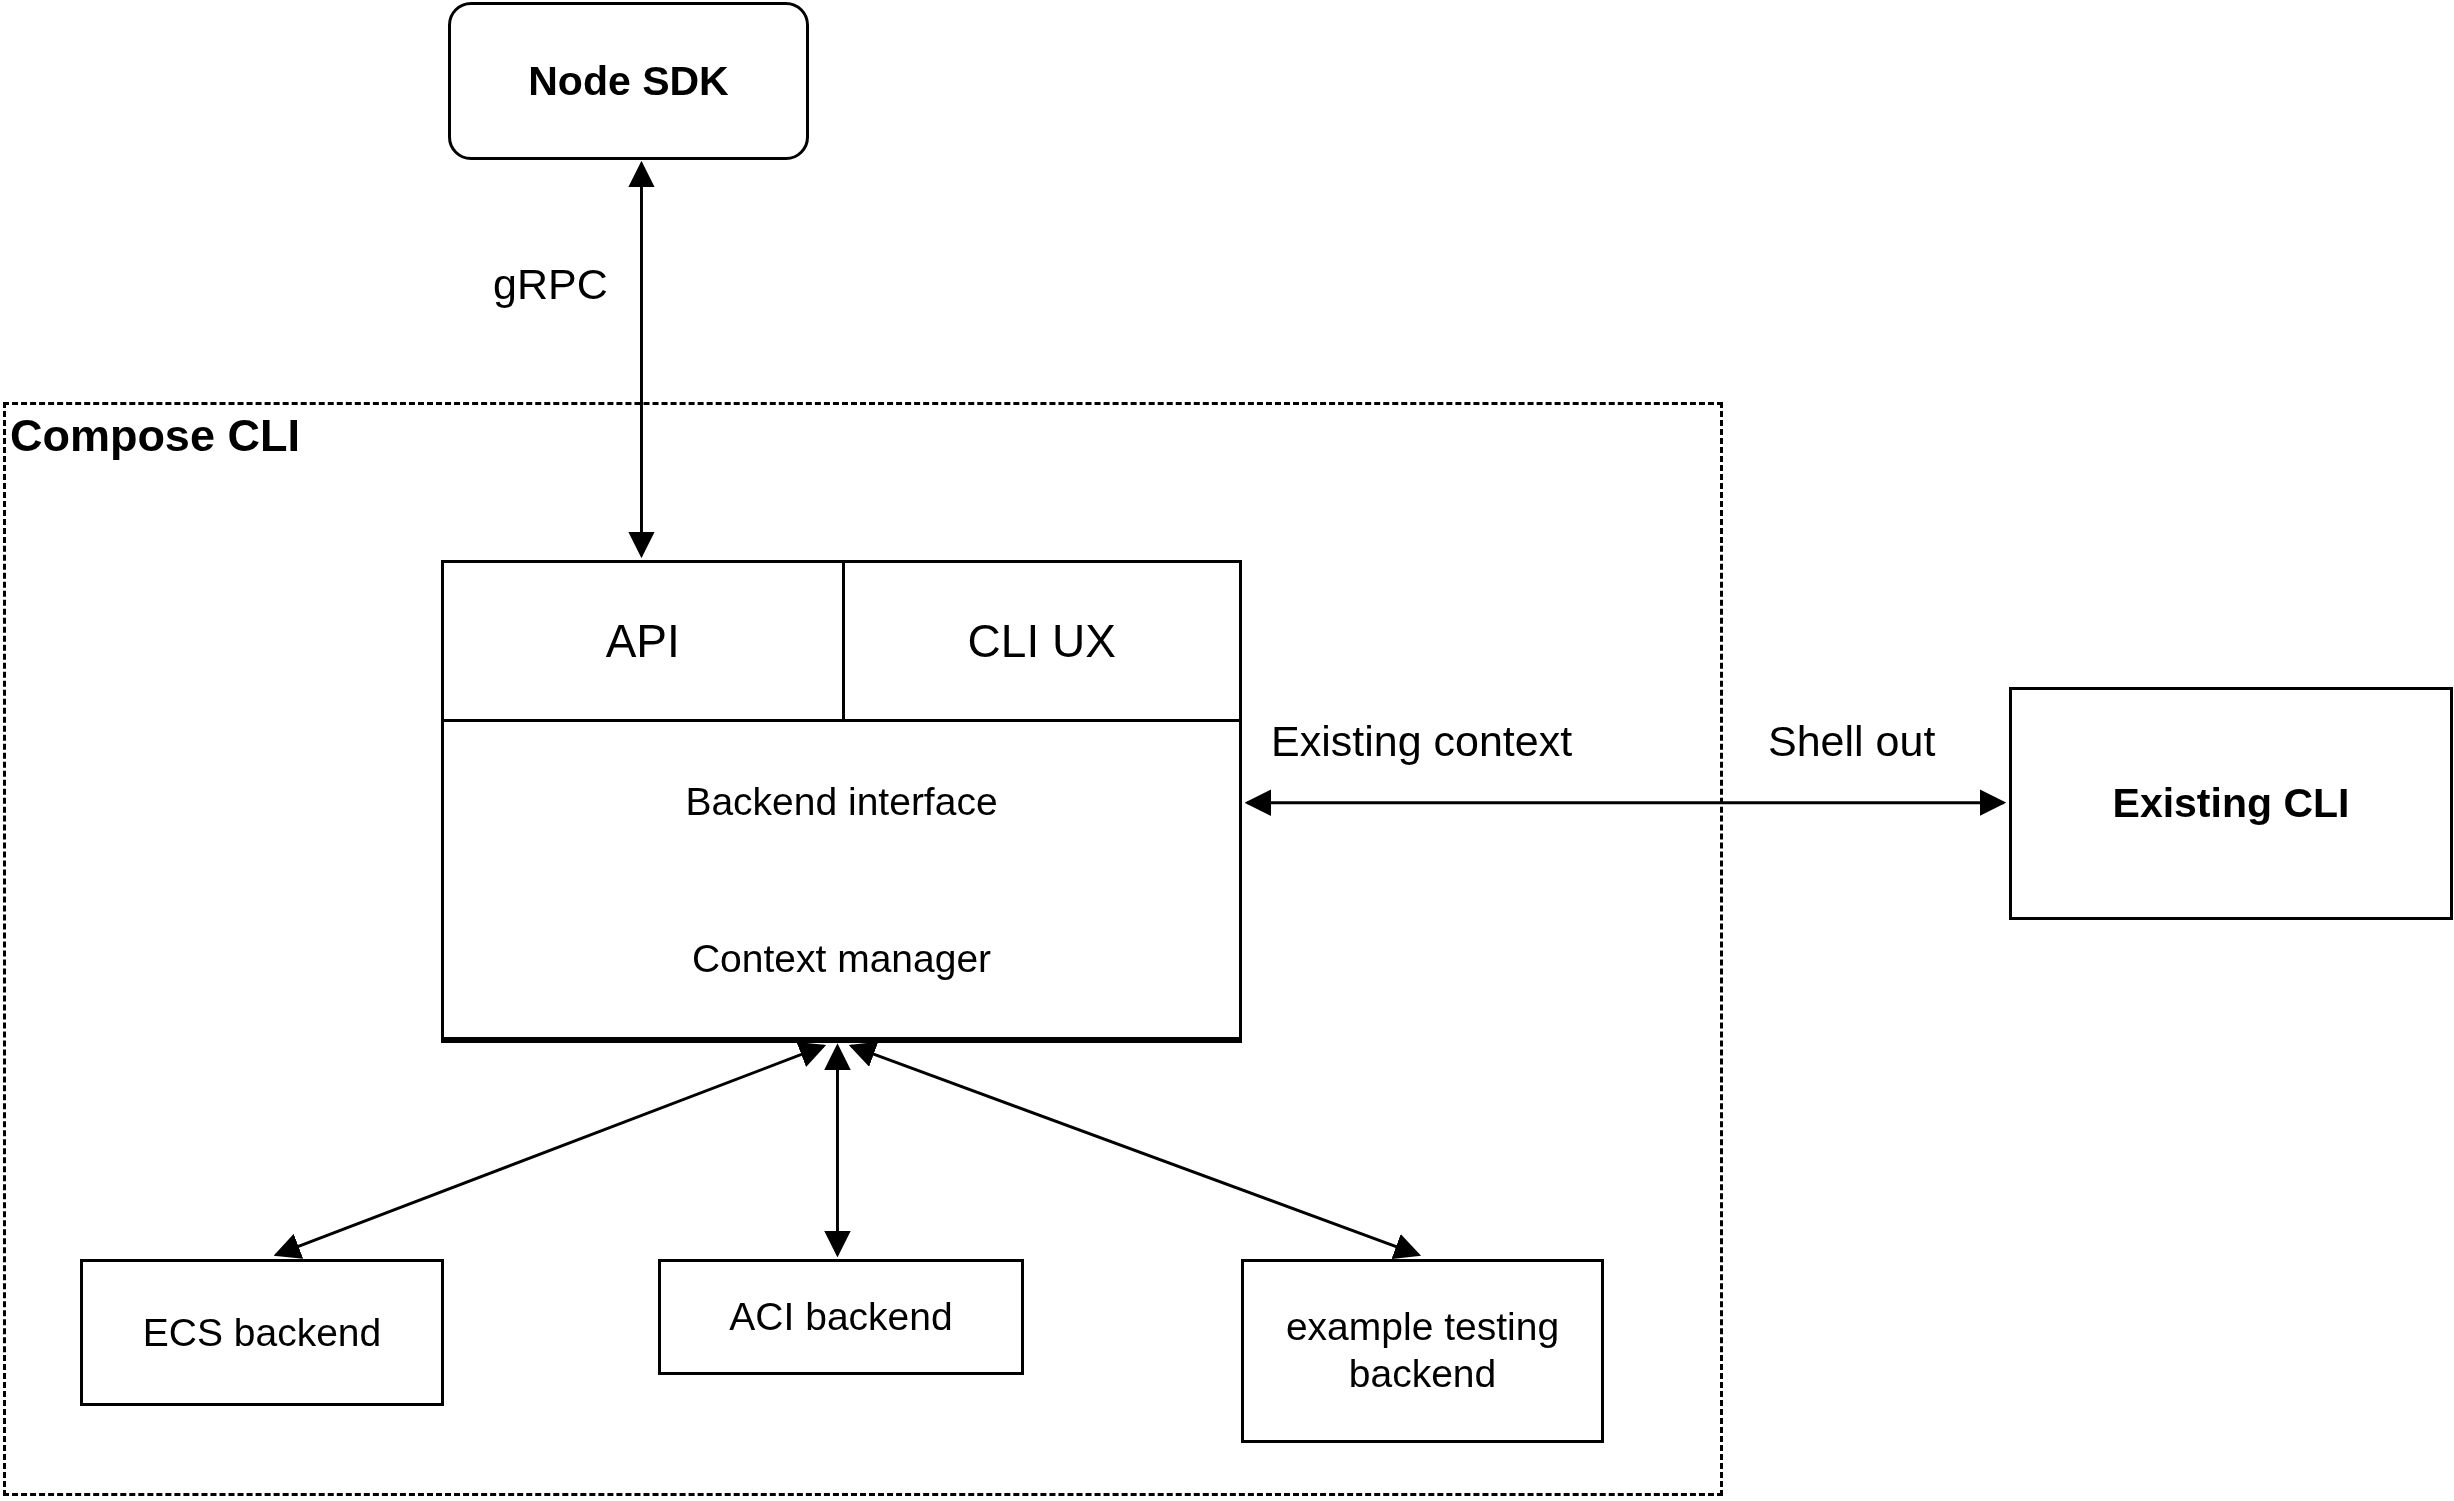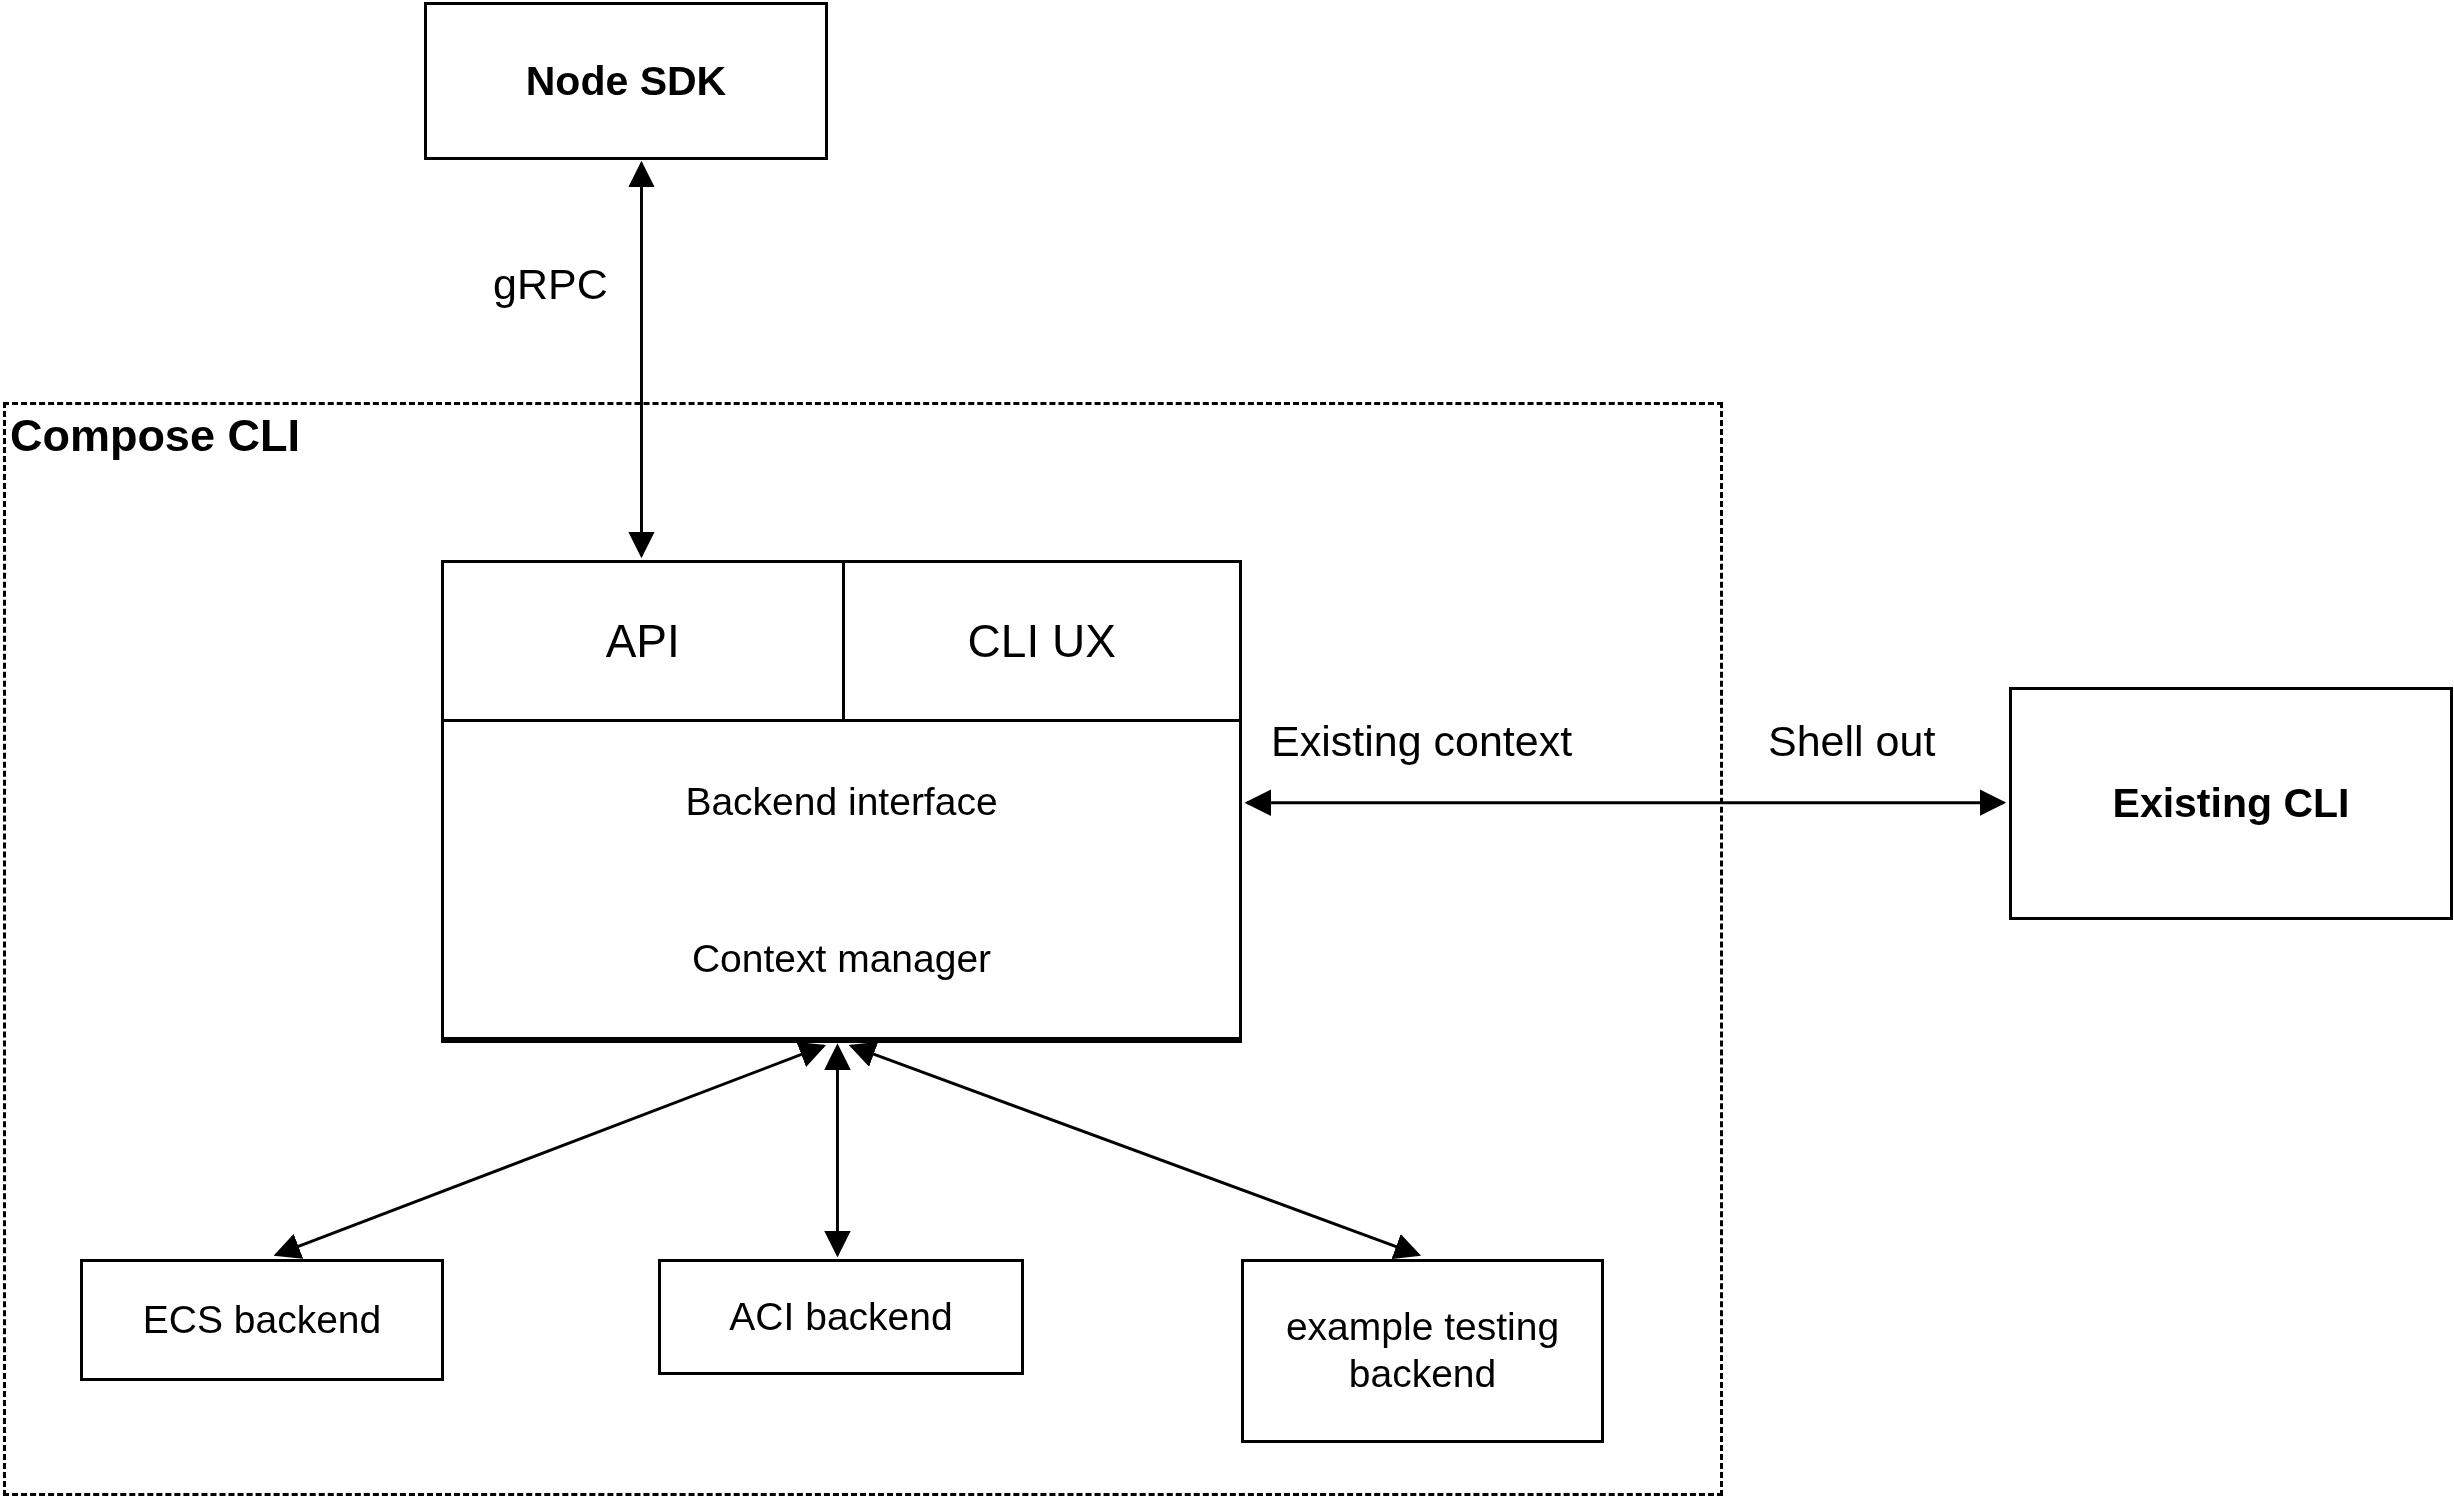--- a/index.html
+++ b/index.html
@@ -119,21 +119,21 @@
 
     <line x1="1266" y1="815" x2="2034" y2="815" stroke="#000000" stroke-width="3" marker-start="url(#arrow)" marker-end="url(#arrow)"></line>
 
     <line x1="836" y1="1062" x2="280" y2="1274" stroke="#000000" stroke-width="3" marker-start="url(#arrow)" marker-end="url(#arrow)"></line>
 
     <line x1="850" y1="1062" x2="850" y2="1274" stroke="#000000" stroke-width="3" marker-start="url(#arrow)" marker-end="url(#arrow)"></line>
 
     <line x1="864" y1="1062" x2="1440" y2="1274" stroke="#000000" stroke-width="3" marker-start="url(#arrow)" marker-end="url(#arrow)"></line>
   </svg>
 
-  <div class="box bold" style="left:424px; top:2px; width:404px; height:158px;">
+  <div class="box bold" style="left:448px; top:2px; width:361px; height:158px;border-radius:23px;">
     <span>Node SDK</span>
   </div>
 
   <div class="edge-label" style="left:493px; top:260px;">gRPC</div>
 
   <div class="stack">
     <div class="stack-row-top">
       <div class="stack-cell">
         <span>API</span>
       </div>
@@ -149,21 +149,21 @@
     </div>
   </div>
 
   <div class="edge-label" style="left:1271px; top:717px;">Existing context</div>
   <div class="edge-label" style="left:1768px; top:717px;">Shell out</div>
 
   <div class="box bold" style="left:2009px; top:687px; width:444px; height:233px;">
     <span>Existing CLI</span>
   </div>
 
-  <div class="box" style="left:80px; top:1259px; width:364px; height:122px;">
+  <div class="box" style="left:80px; top:1259px; width:364px; height:147px;">
     <span>ECS backend</span>
   </div>
 
   <div class="box" style="left:658px; top:1259px; width:366px; height:116px;">
     <span>ACI backend</span>
   </div>
 
   <div class="box" style="left:1241px; top:1259px; width:363px; height:184px;">
     <span class="wrap-label">example testing backend</span>
   </div>

